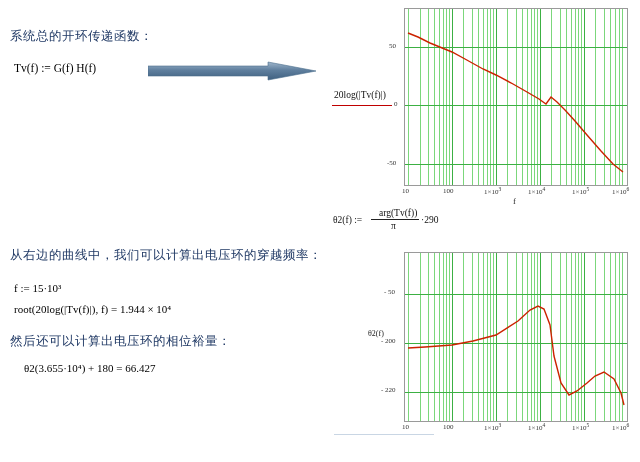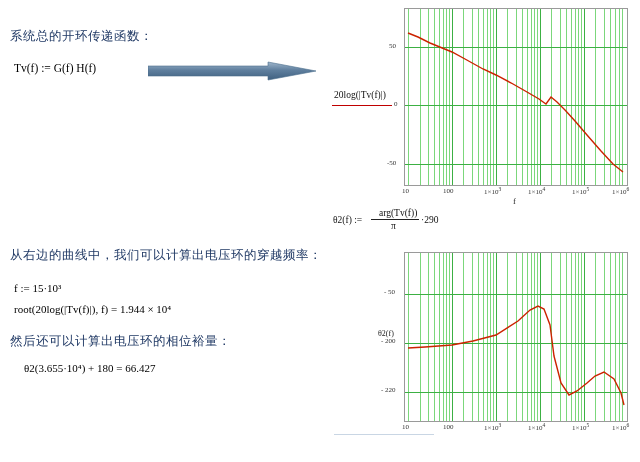--- a/index.html
+++ b/index.html
@@ -91,21 +91,20 @@
     color: #333;
     white-space: nowrap;
   }
   .axis-label sup { font-size: 5.5px; }
   .ylabel-box {
     position: absolute;
     font-family: "Liberation Serif", serif;
     font-size: 8px;
     color: #222;
     white-space: nowrap;
-    margin-left: 10px;
   }
   .axis-name {
     position: absolute;
     font-family: "Liberation Serif", serif;
     font-size: 8.5px;
     color: #222;
   }
   .watermark {
     position: absolute;
     font-family: "Liberation Sans", sans-serif;

